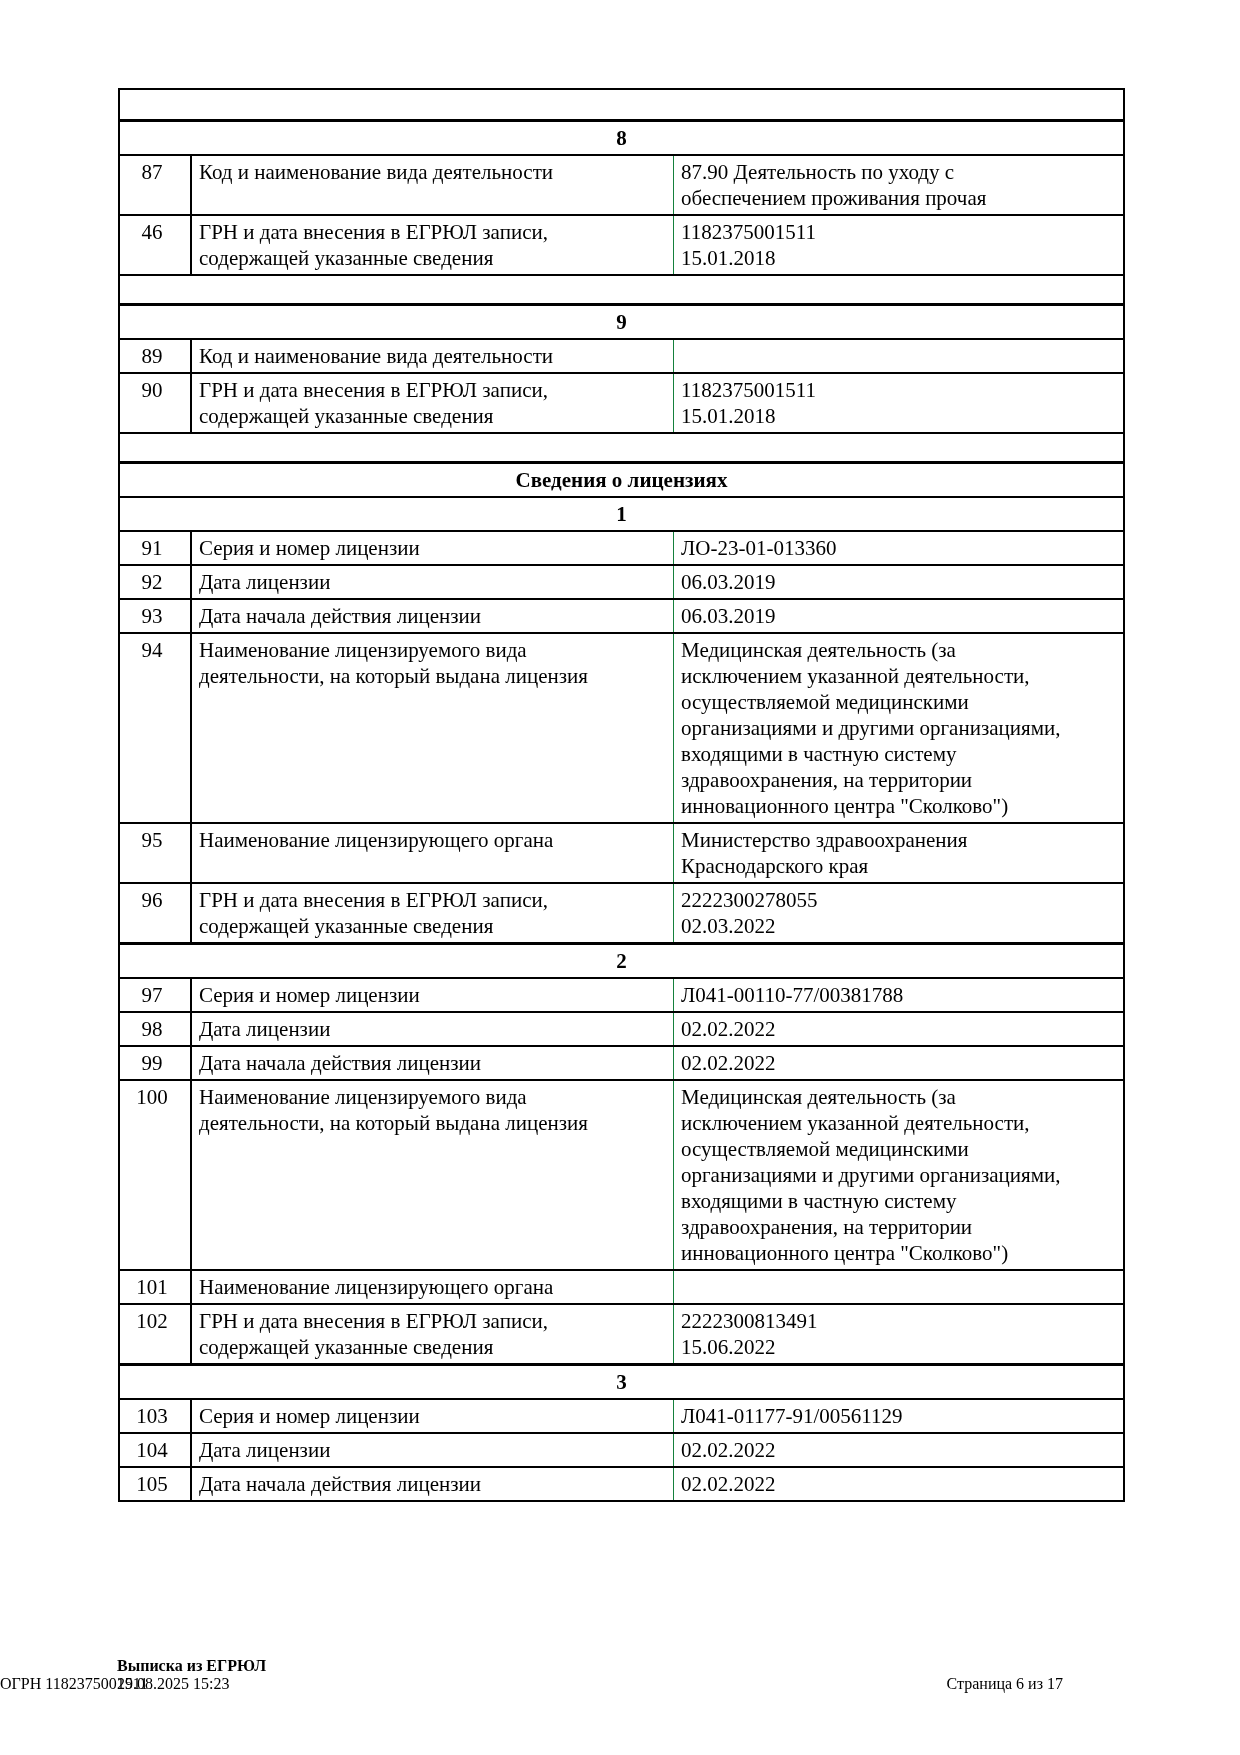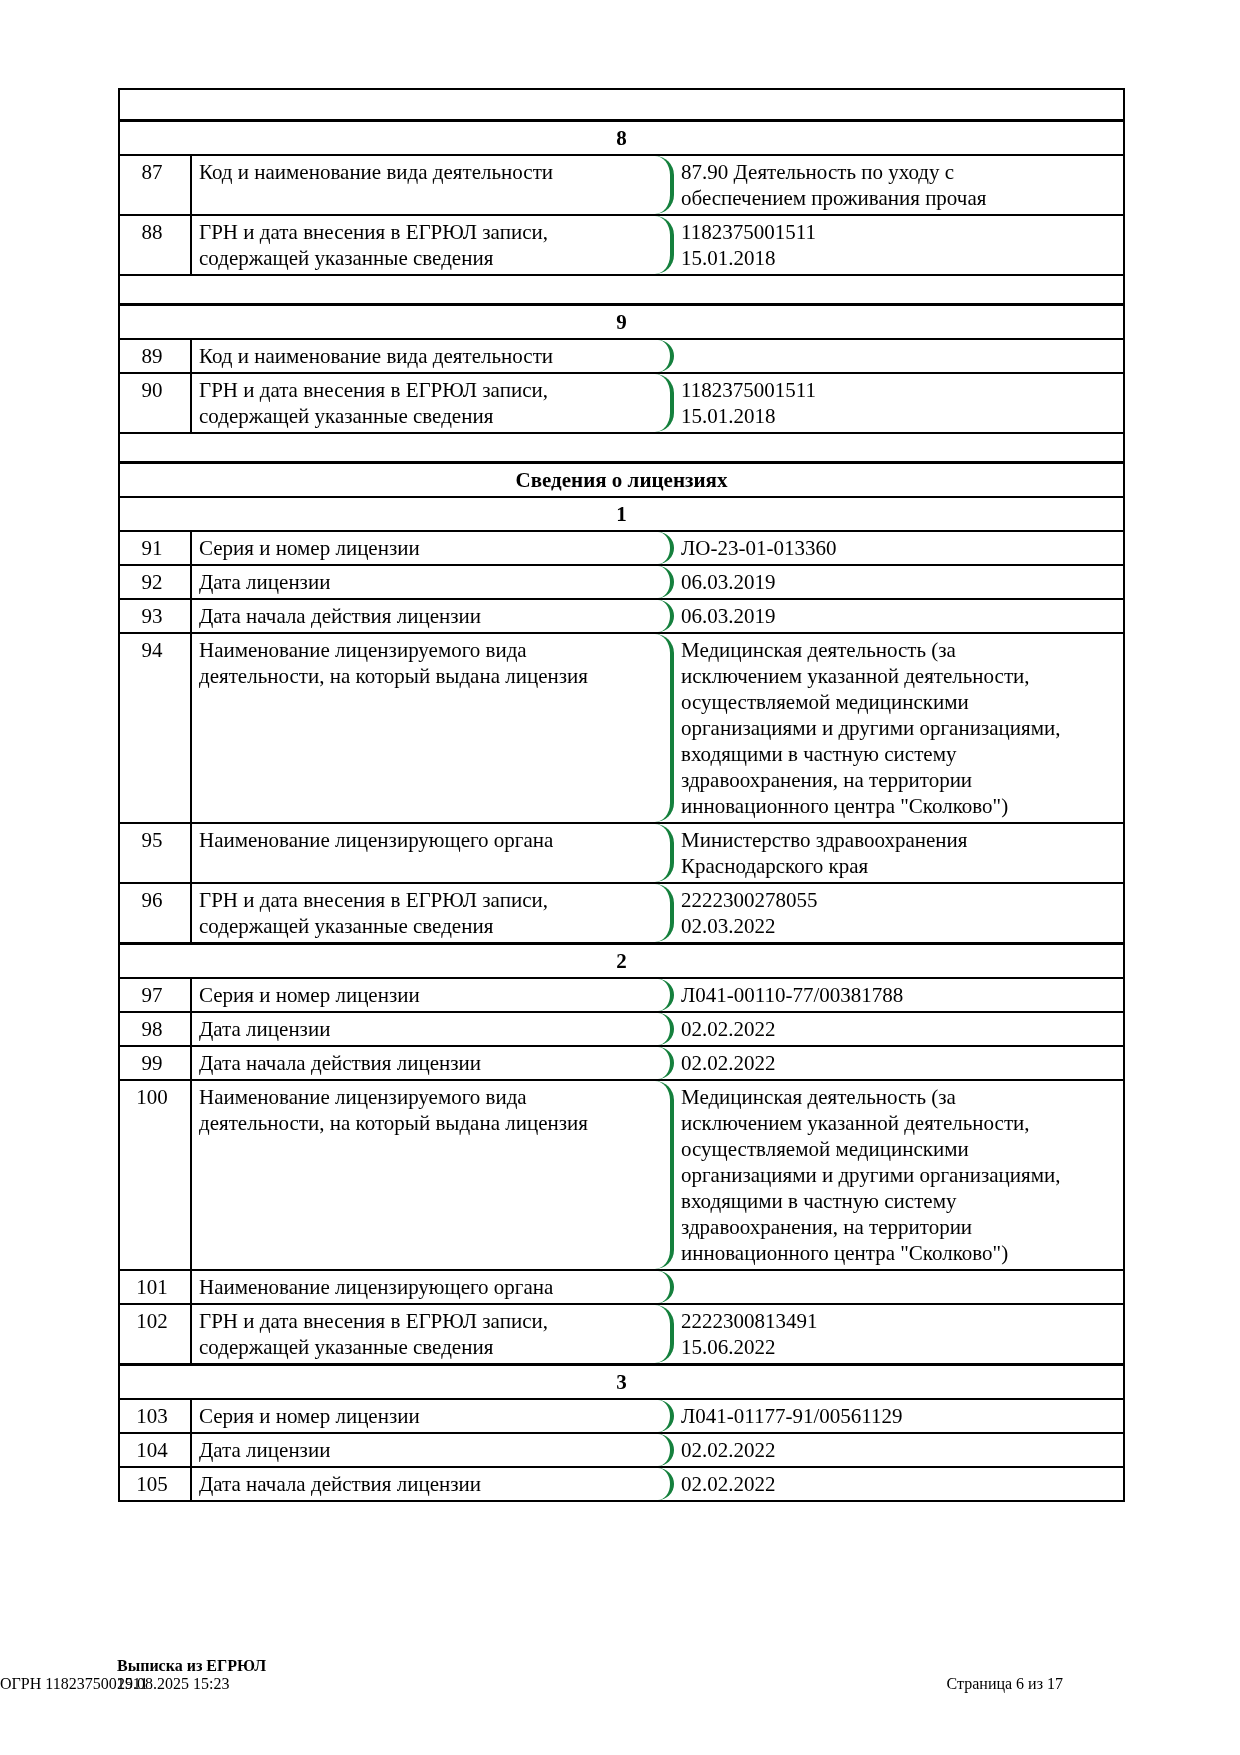--- a/index.html
+++ b/index.html
@@ -38,21 +38,21 @@
     box-sizing: border-box;
     white-space: pre-line;
   }
   .c-num {
     flex: 0 0 72px;
     text-align: center;
     border-right: 2px solid #000;
     padding-left: 2px;
     padding-right: 8px;
   }
-  .c-label { flex: 0 0 482px; border-right: 4px solid #15803d; border-radius: 19px; }
+  .c-label { flex: 0 0 482px; border-right: 1px solid #15803d; }
   .c-value { flex: 1 1 auto; }
   .footer {
     position: absolute;
     left: 0;
     top: 1657px;
     width: 1240px;
     font-size: 16px;
     line-height: 18px;
   }
   .footer-left { position: absolute; left: 117px; top: 0; }
@@ -74,21 +74,21 @@
   <div class="egrul-table" id="table-root">
       <div class="t-row spacer"></div>
       <div class="t-row header"><span>8</span></div>
       <div class="t-row data">
         <div class="cell c-num">87</div>
         <div class="cell c-label">Код и наименование вида деятельности</div>
         <div class="cell c-value">87.90 Деятельность по уходу с
 обеспечением проживания прочая</div>
       </div>
       <div class="t-row data">
-        <div class="cell c-num">88</div>
+        <div class="cell c-num">46</div>
         <div class="cell c-label">ГРН и дата внесения в ЕГРЮЛ записи,
 содержащей указанные сведения</div>
         <div class="cell c-value">1182375001511
 15.01.2018</div>
       </div>
       <div class="t-row spacer"></div>
       <div class="t-row header"><span>9</span></div>
       <div class="t-row data">
         <div class="cell c-num">89</div>
         <div class="cell c-label">Код и наименование вида деятельности</div>

